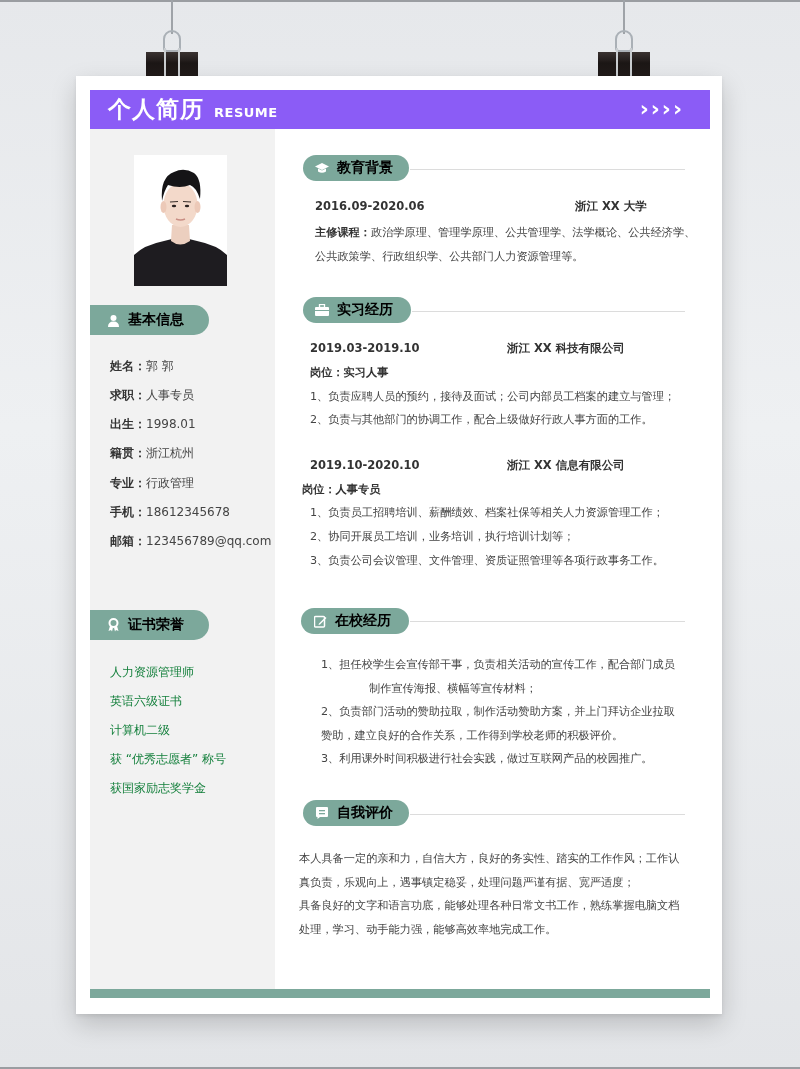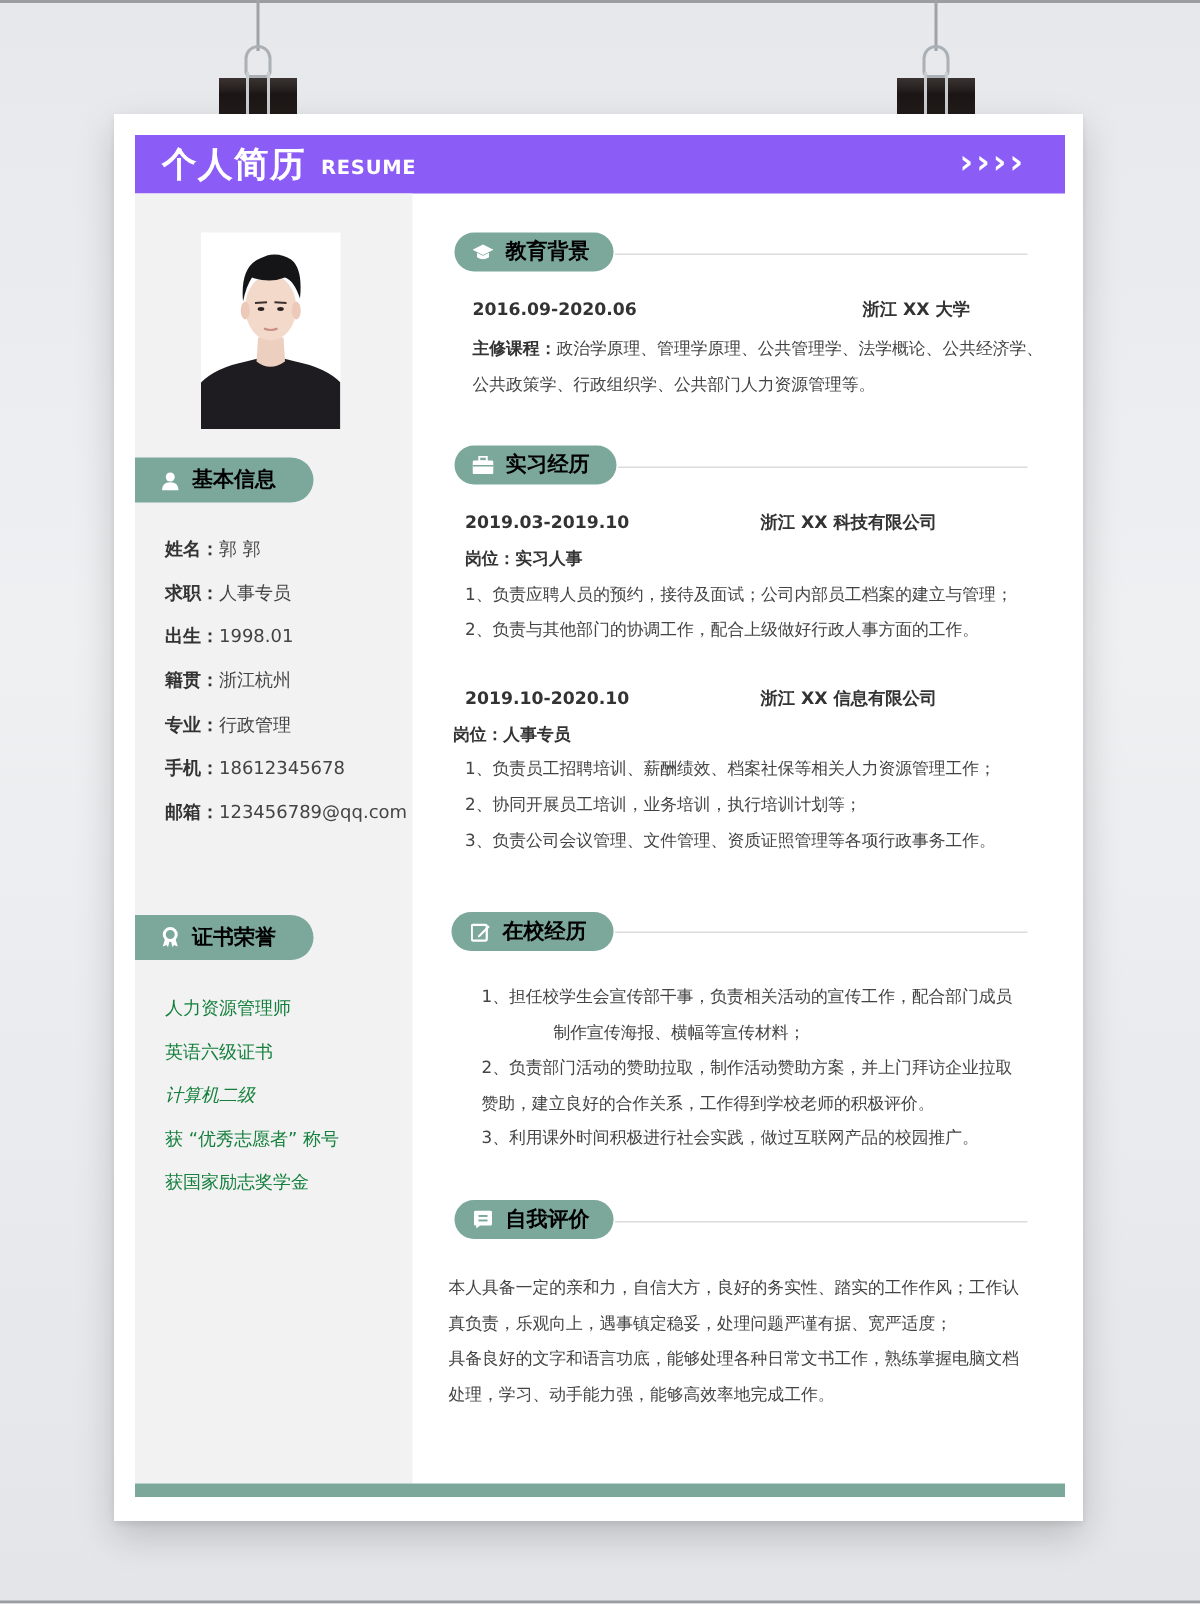--- a/index.html
+++ b/index.html
@@ -126,21 +126,21 @@
     <svg width="13" height="14" viewBox="0 0 13 14">
         <circle cx="6.5" cy="5" r="4" fill="none" stroke="#fff" stroke-width="2"></circle>
         <path d="M3 8 L1.5 13 L4 12 L5 13.5 L6 9.5 Z M10 8 L11.5 13 L9 12 L8 13.5 L7 9.5 Z" fill="#fff"></path>
       </svg>
   </span>
   <span>证书荣誉</span>
 </div>
 
 <div class="cert" style="top:664px;">人力资源管理师</div>
 <div class="cert" style="top:693px;">英语六级证书</div>
-<div class="cert" style="top:722px;font-style:italic;">计算机二级</div>
+<div class="cert" style="top:722px;">计算机二级</div>
 <div class="cert" style="top:751px;">获 “优秀志愿者” 称号</div>
 <div class="cert" style="top:780px;">获国家励志奖学金</div>
 
 <div class="pill right-pill" style="left:303px; top:155px; width:106px;">
   <span class="ico">
     <svg width="14" height="12" viewBox="0 0 14 12">
         <path d="M7 1 L14 4.5 L7 8 L0 4.5 Z" fill="#fff"></path>
         <path d="M3 6.5 L3 9.5 Q7 12 11 9.5 L11 6.5 L7 8.5 Z" fill="#fff"></path>
       </svg>
   </span>

